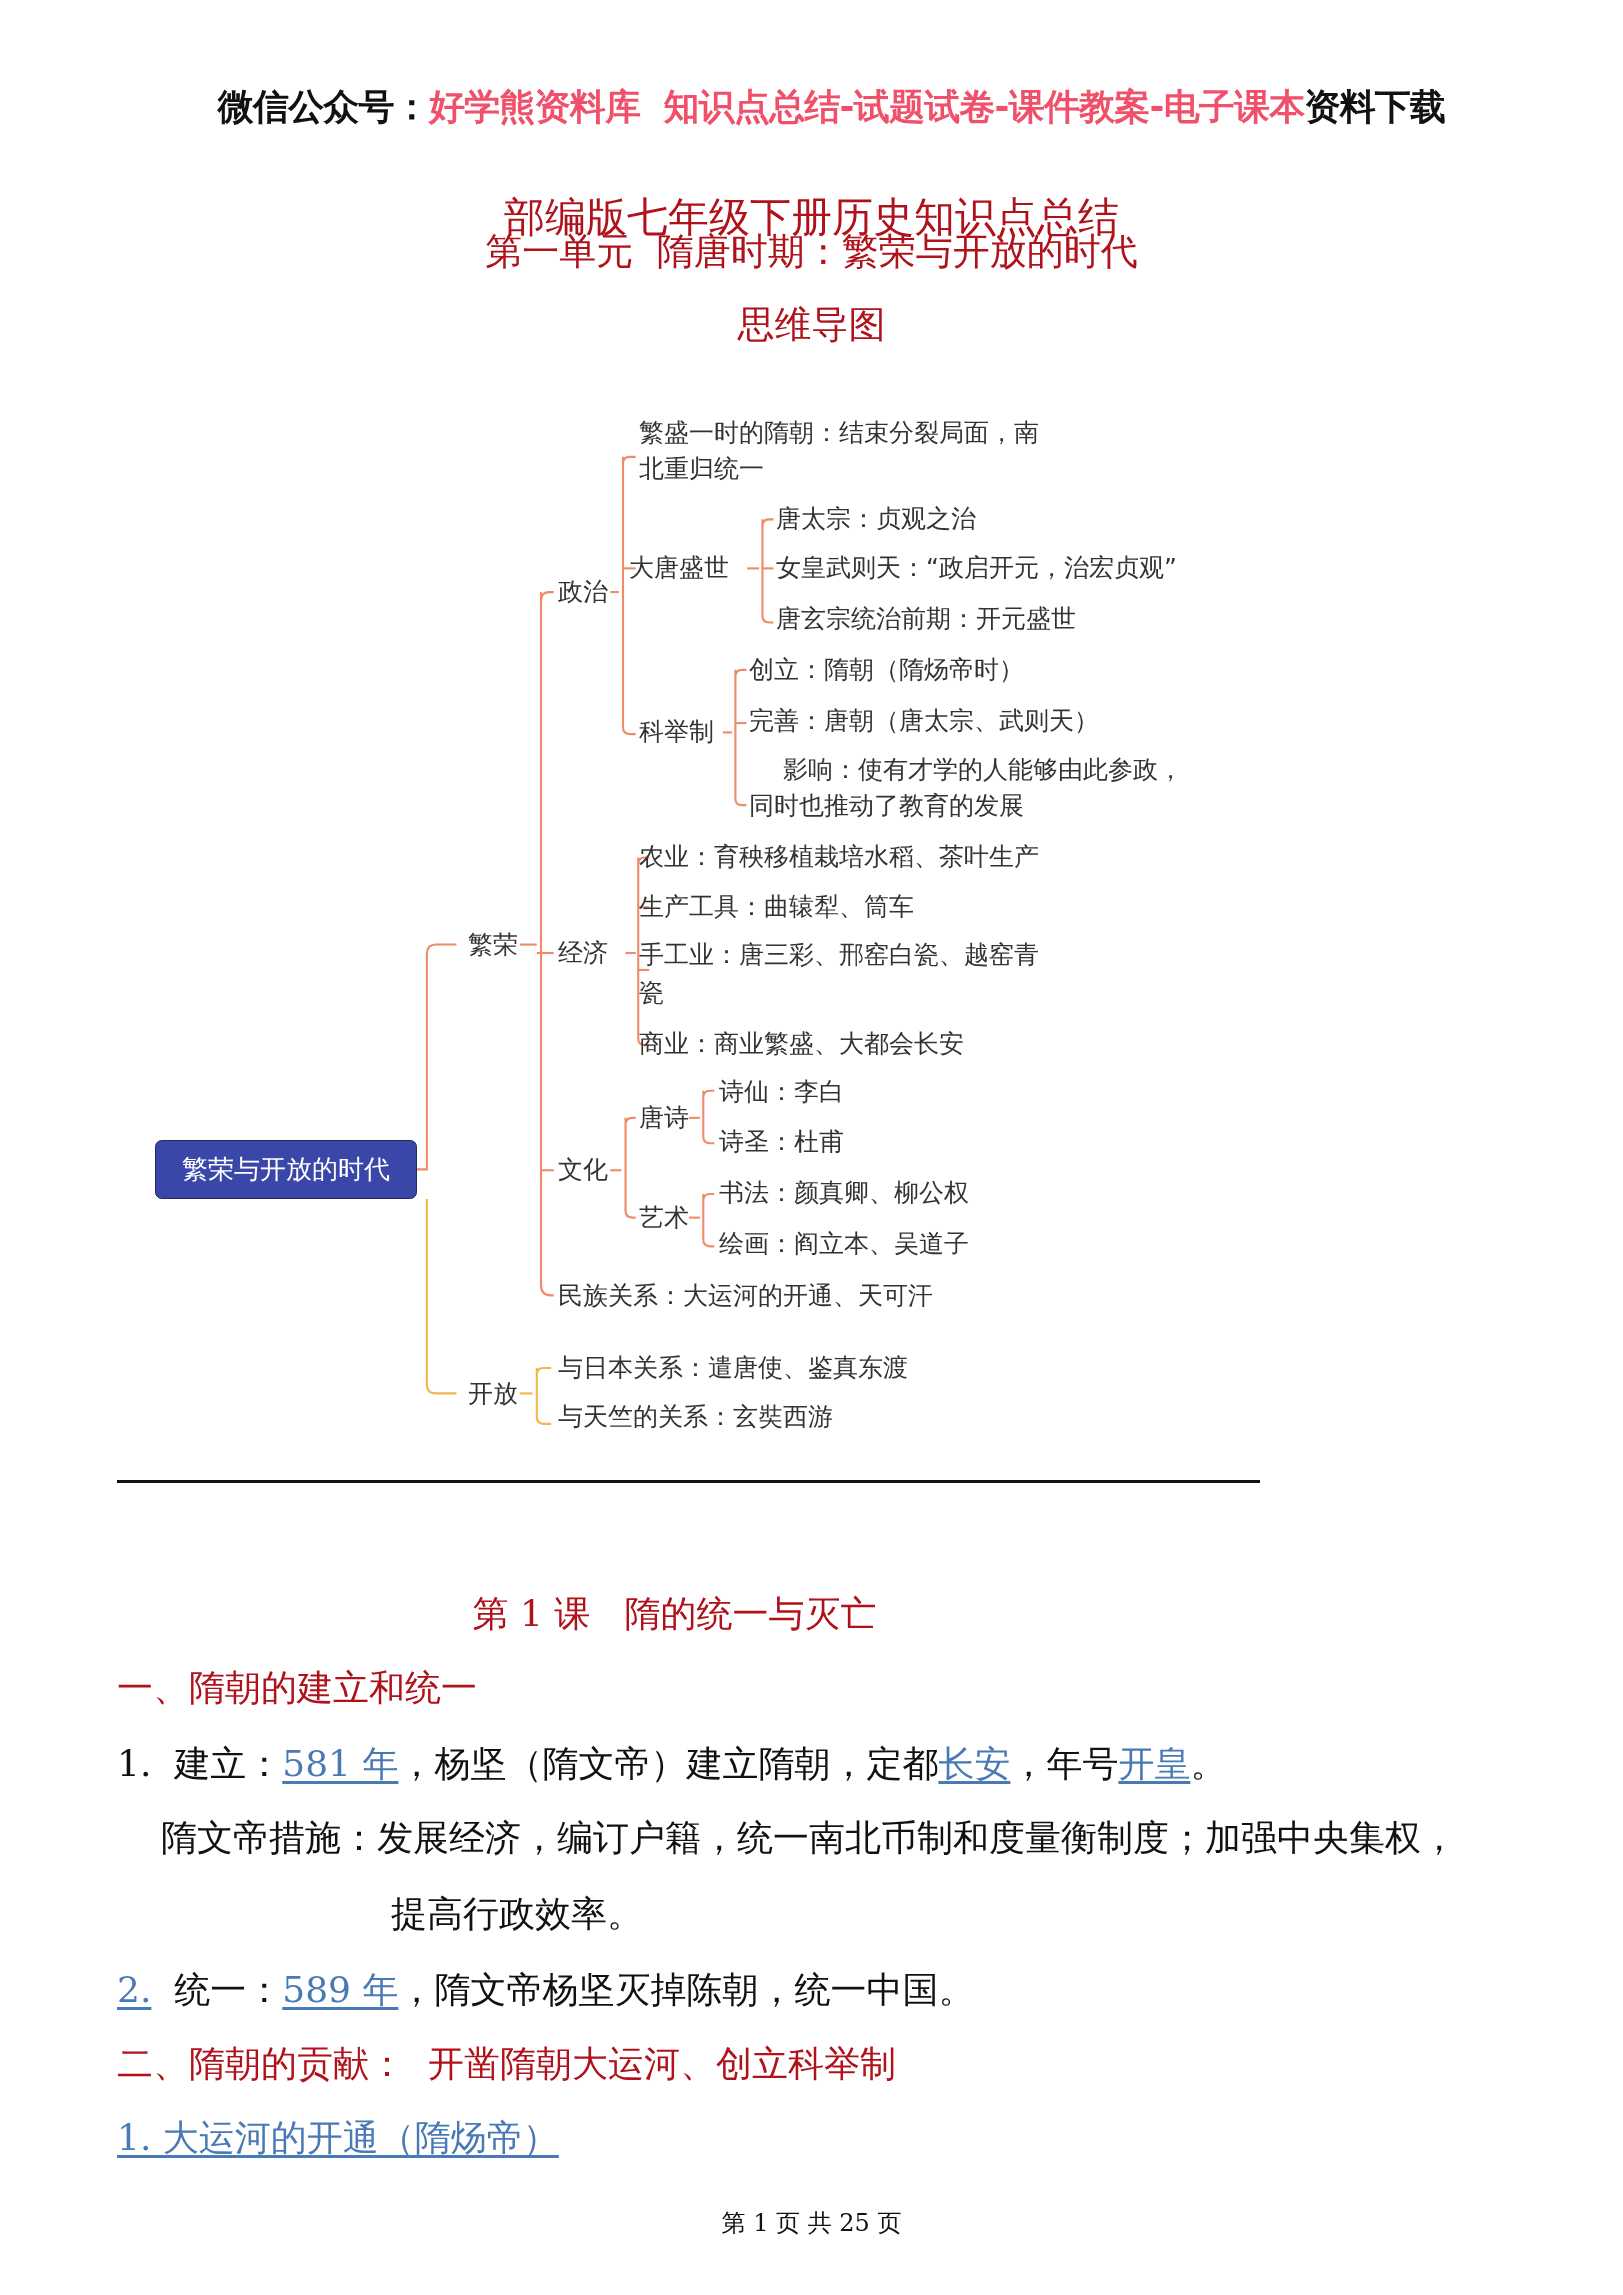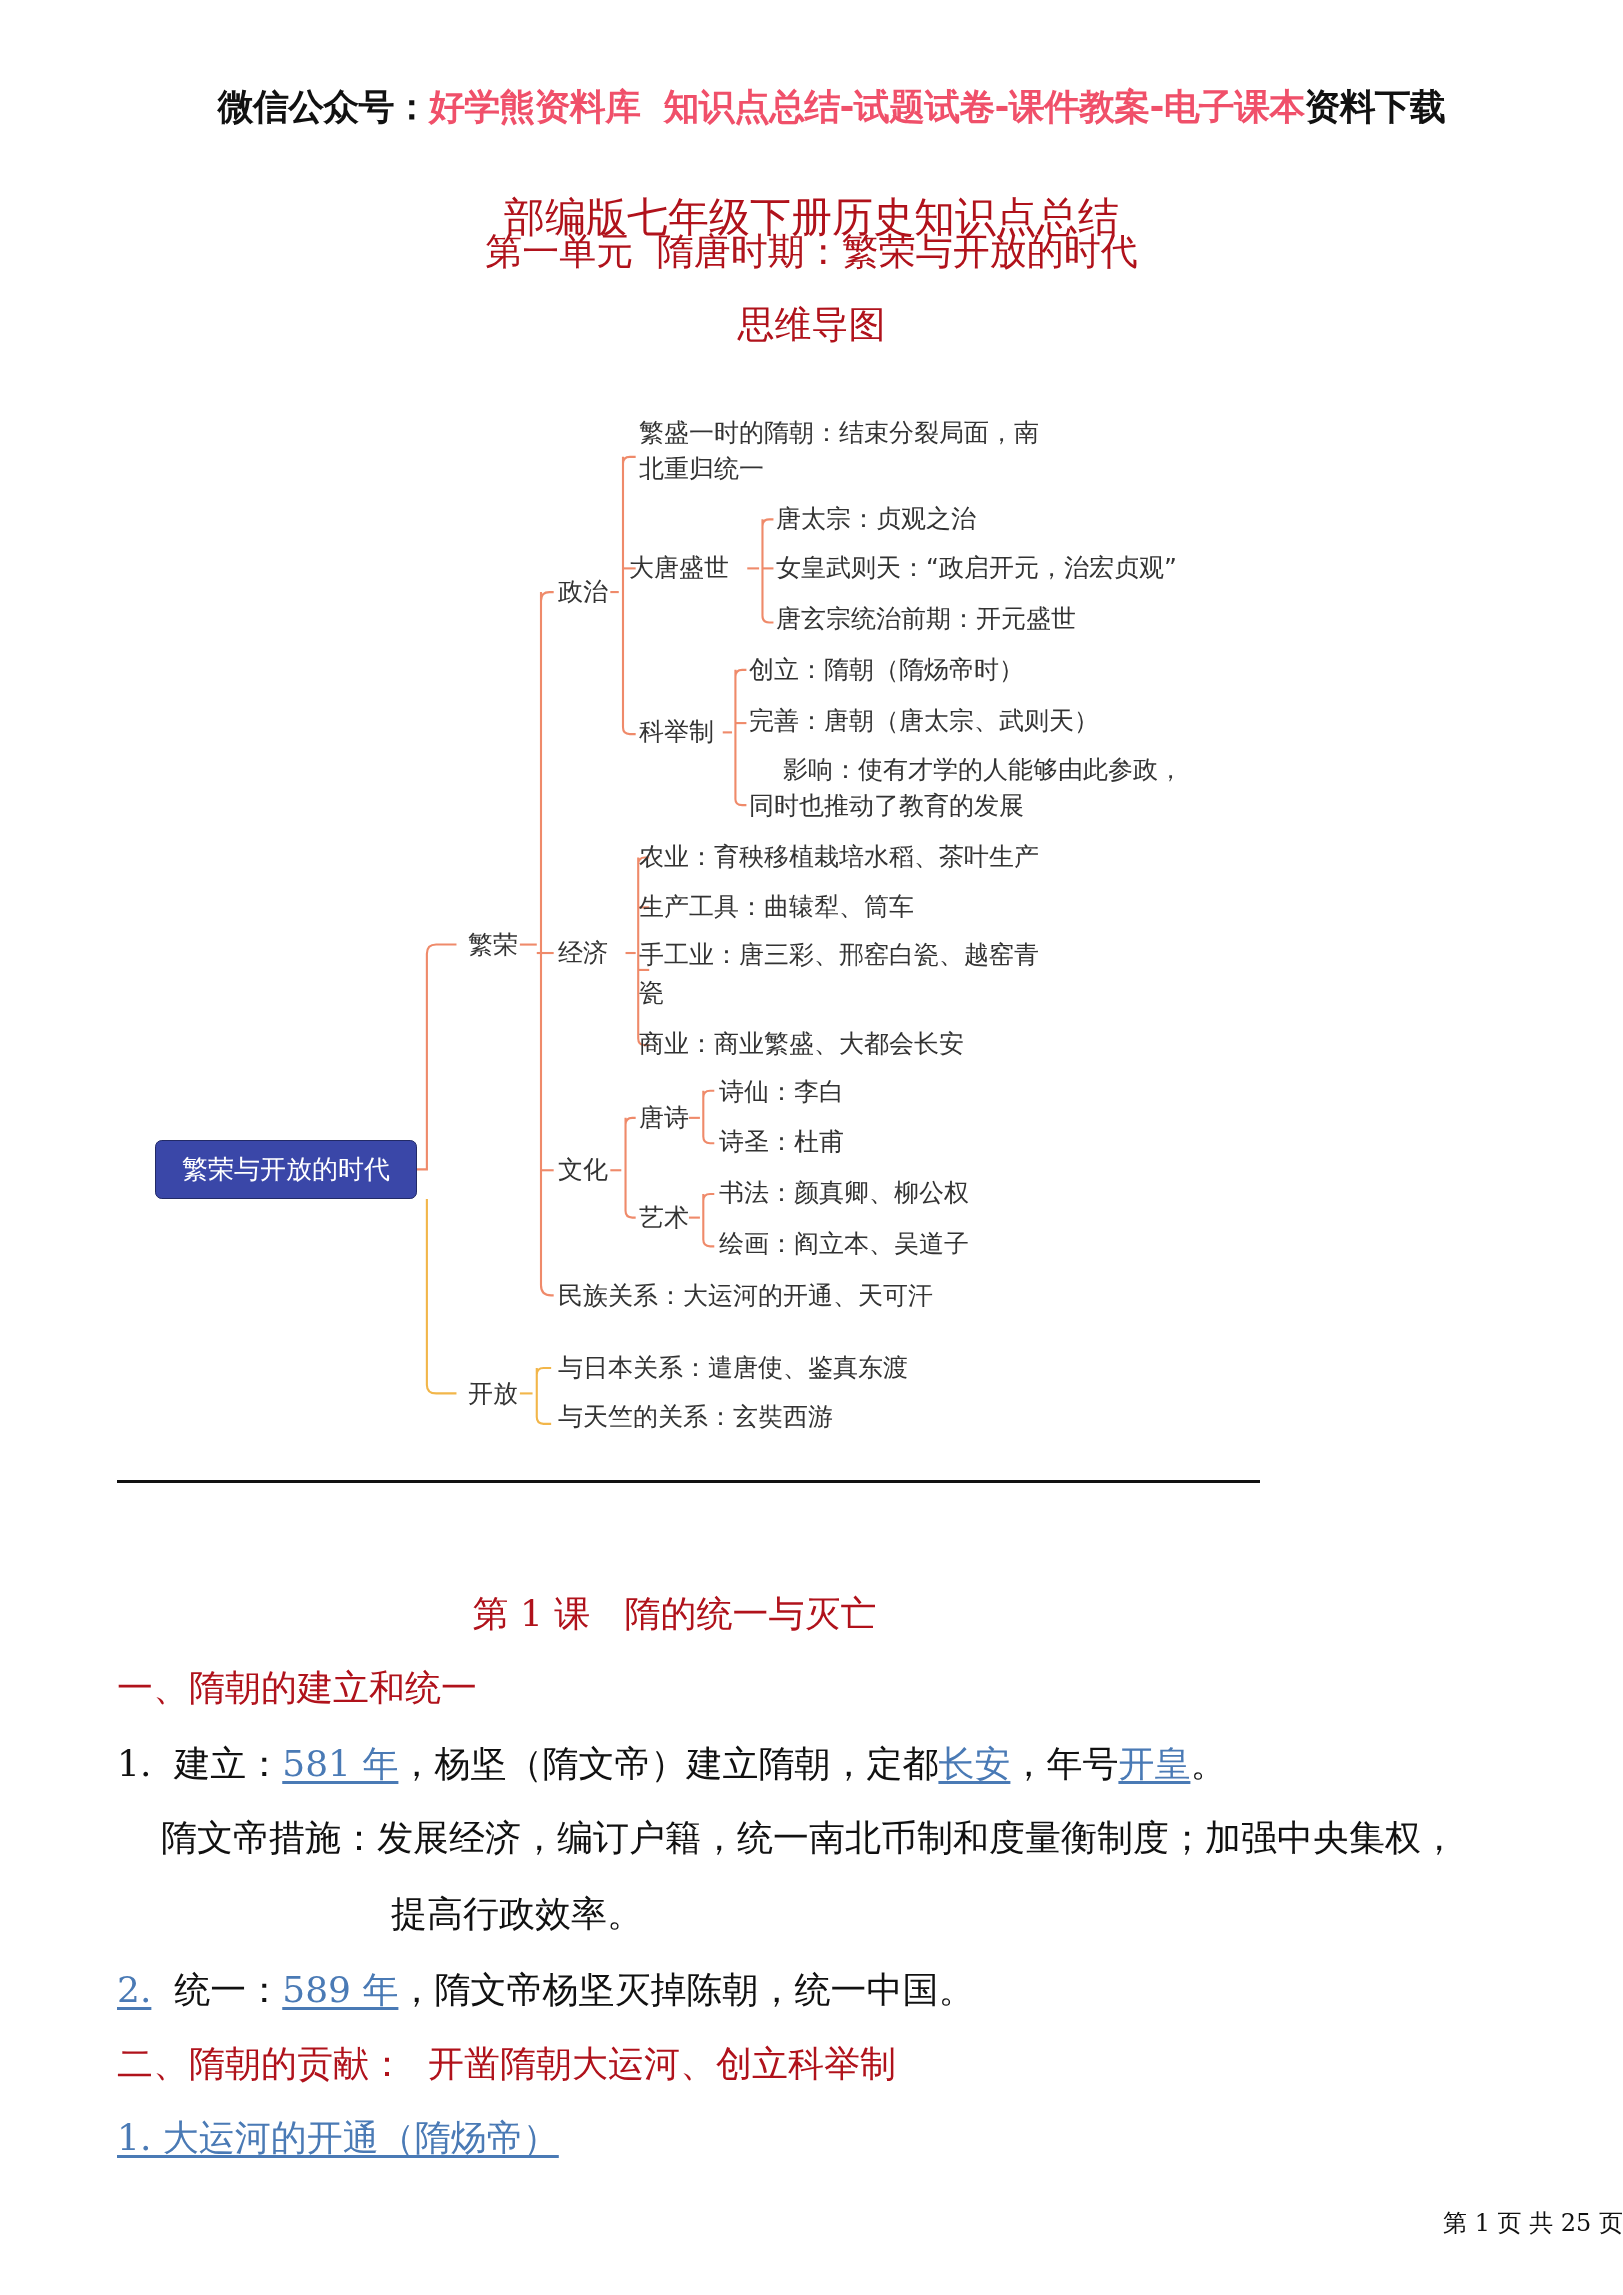--- a/index.html
+++ b/index.html
@@ -13,21 +13,21 @@
   .t2 { top:227px; font-size:37px; }
   .t3 { top:300px; font-size:37px; }
   .mm { font-family:"DejaVu Sans", sans-serif; font-size:25px; color:#333; line-height:36px; }
   .root { left:155px; top:1140px; width:262px; height:59px; background:#3a47a8; border:1.7px solid #222a66; border-radius:6.8px; color:#fff; font-size:26px; font-family:"DejaVu Sans", sans-serif; display:flex; align-items:center; justify-content:center; box-sizing:border-box; }
   svg.lines { position:absolute; left:0; top:0; }
   .hr { position:absolute; left:117px; top:1480px; width:1143px; height:2.5px; background:#111; }
   .lesson { left:0; width:1349px; text-align:center; top:1590px; color:#b0121b; font-size:36px; }
   .h2 { color:#b0121b; font-size:36px; left:117px; }
   .p { color:#111; font-size:36px; }
   .link { color:#4a7ab5; text-decoration:underline; text-underline-offset:5px; }
-  .footer { left:0; width:1623px; text-align:right; top:2207px; font-size:24px; color:#111; }
+  .footer { left:0; width:1623px; text-align:center; top:2207px; font-size:24px; color:#111; }
 </style>
 </head>
 <body>
 
 <div class="abs banner">
   <span class="blk">微信公众号：</span><span class="red">好学熊资料库</span><span class="red" style="white-space:pre">  </span><span class="red">知识点总结-试题试卷-课件教案-电子课本</span><span class="blk">资料下载</span>
 </div>
 
 <div class="abs title t1">部编版七年级下册历史知识点总结</div>
 <div class="abs title t2" style="white-space:pre">第一单元  隋唐时期：繁荣与开放的时代</div>

